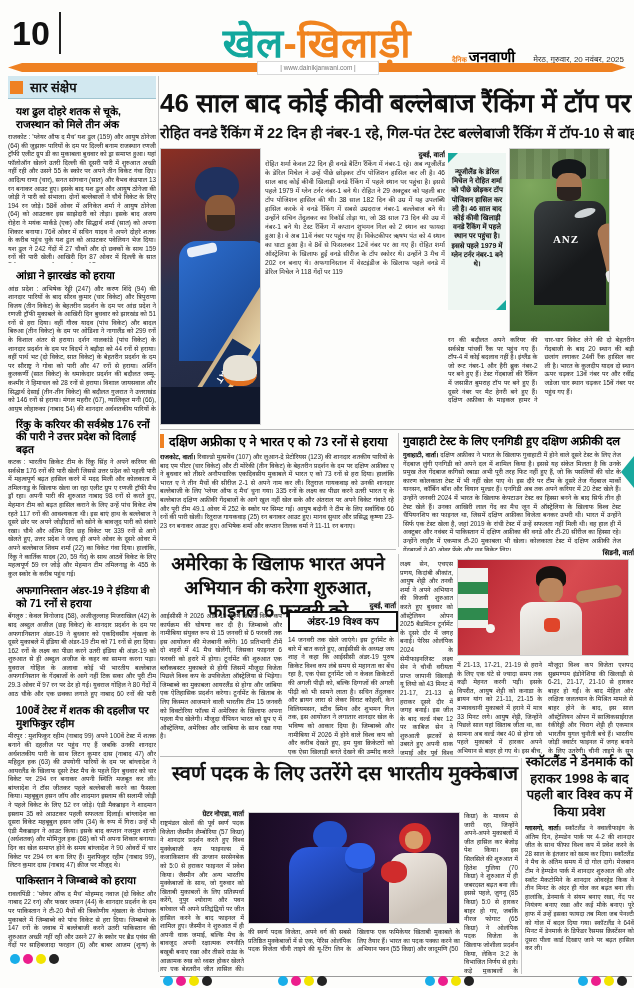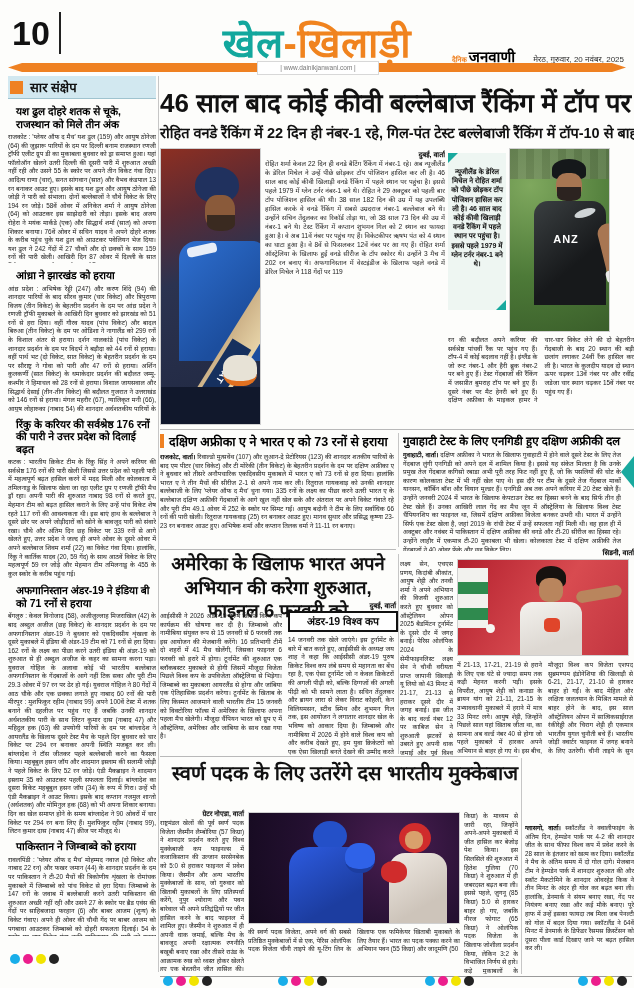--- a/index.html
+++ b/index.html
@@ -48,21 +48,21 @@
   .ro-helmet{position:absolute;left:34px;top:18px;width:44px;height:36px;border-radius:50% 50% 45% 45%;background:#20315e;}
   .ro-face{position:absolute;left:44px;top:46px;width:30px;height:34px;border-radius:40%;background:#8a5a3a;}
   .ro-beard{position:absolute;left:46px;top:66px;width:28px;height:16px;border-radius:0 0 45% 45%;background:#3a2a20;}
   .ro-jersey{position:absolute;left:18px;top:92px;width:86px;height:120px;border-radius:18px 12px 0 0;background:linear-gradient(135deg,#2e6fd0,#1c4e9e 70%);}
   .ro-stripe{position:absolute;left:26px;top:96px;width:30px;height:10px;background:#e8eef8;border-radius:4px;transform:rotate(-12deg);}
   .ro-bat{position:absolute;left:-6px;top:96px;width:30px;height:210px;background:linear-gradient(90deg,#cdb288,#e6d3a8);transform:rotate(32deg);transform-origin:bottom left;}
   .ro-ceat{position:absolute;left:4px;top:70px;width:22px;height:64px;background:#16305e;color:#fff;font-size:9px;font-weight:bold;
            writing-mode:vertical-rl;text-align:center;line-height:22px;letter-spacing:1px;}
   .ro-glove{position:absolute;left:62px;top:206px;width:34px;height:26px;border-radius:40%;background:#e7e2d6;border-bottom:5px solid #e07020;}
   .ro-dark{position:absolute;left:0;top:238px;width:101px;height:39px;background:#11182c;}
-  .ph-nz{left:509px;top:148px;width:101px;height:184px;background:radial-gradient(circle at 20% 20%,#7fa85e,#4d7a38 55%,#3a5e2a 100%);}
+  .ph-nz{left:509px;top:148px;width:101px;height:184px;background:radial-gradient(circle at 20% 20%,#7fa85e,#4d7a38 55%,#3a5e2a 100%);font-family:Liberation Serif, serif;}
   .nz-crowd{position:absolute;left:0;top:0;width:125px;height:30px;background:repeating-linear-gradient(90deg,#5e6a52 0 8px,#77856a 8px 16px);opacity:.5;}
   .nz-cap{position:absolute;left:42px;top:10px;width:34px;height:20px;border-radius:50% 50% 20% 20%;background:#15181a;}
   .nz-face{position:absolute;left:46px;top:24px;width:26px;height:26px;border-radius:40%;background:#a8765244;background:#a87652;}
   .nz-beard{position:absolute;left:47px;top:38px;width:24px;height:14px;border-radius:0 0 40% 40%;background:#2c2320;}
   .nz-jersey{position:absolute;left:24px;top:52px;width:72px;height:104px;border-radius:14px 14px 0 0;background:linear-gradient(140deg,#3a3f41,#17191b 60%);}
   .nz-fern{position:absolute;left:64px;top:60px;width:22px;height:8px;border-radius:50%;background:#cfd4d6;transform:rotate(-18deg);}
   .nz-anz{position:absolute;left:34px;top:84px;width:44px;height:16px;color:#fff;font-size:11px;font-weight:bold;letter-spacing:1px;text-align:center;}
   .nz-arm{position:absolute;left:92px;top:74px;width:20px;height:56px;border-radius:10px;background:#a87652;transform:rotate(-14deg);}
   .nz-band{position:absolute;left:96px;top:120px;width:22px;height:12px;background:#e9e9e9;border-radius:4px;transform:rotate(-14deg);}
   .ph-lak{left:457px;top:559px;width:172px;height:97px;background:linear-gradient(120deg,#b3202e,#d84b50 55%,#c23540 100%);}
@@ -136,20 +136,21 @@
     </div>
     <div class="sb-item">
       <h4>रिंकु के करियर की सर्वश्रेष्ठ 176 रनों की पारी ने उत्तर प्रदेश को दिलाई बढ़त</h4>
       <div class="bt sb-b3">कटक : भारतीय क्रिकेट टीम के रिंकु सिंह ने अपने करियर की सर्वश्रेष्ठ 176 रनों की पारी खेली जिससे उत्तर प्रदेश को पहली पारी में महत्वपूर्ण बढ़त हासिल करने में मदद मिली और कोलकाता में तमिलनाडु के खिलाफ खेला जा रहा एलीट ग्रुप ए रणजी ट्रॉफी मैच ड्रॉ रहा। अपनी पारी की शुरुआत नाबाद 98 रनों से करते हुए, मेहमान टीम को बढ़त हासिल कराने के लिए उन्हें पांच विकेट शेष रहते 117 रनों की आवश्यकता थी। इस बाएं हाथ के बल्लेबाज ने दूसरे छोर पर अपने जोड़ीदारों को खोने के बावजूद पारी को संवारे रखा। चौथे और अंतिम दिन छह विकेट पर 339 रनों से आगे खेलते हुए, उत्तर प्रदेश ने जल्द ही अपने ओवर के दूसरे ओवर में अपने बल्लेबाज शिवम शर्मा (22) का विकेट गंवा दिया। हालांकि, रिंकु ने कार्तिक यादव (20, 59 गेंद) के साथ आठवें विकेट के लिए महत्वपूर्ण 59 रन जोड़े और मेहमान टीम तमिलनाडु के 455 के कुल स्कोर के करीब पहुंच गई।</div>
     </div>
     <div class="sb-item">
       <h4>अफगानिस्तान अंडर-19 ने इंडिया बी को 71 रनों से हराया</h4>
       <div class="bt sb-b4">बेंगलुरु : केवल विनोजाद (58), अजीजुल्लाह मिजराखिल (42) के बाद अब्दुल अजीज (छह विकेट) के शानदार प्रदर्शन के दम पर अफगानिस्तान अंडर-19 ने बुधवार को एकदिवसीय शृंखला के दूसरे मुकाबले में इंडिया बी अंडर-19 टीम को 71 रनों से हरा दिया। 162 रनों के लक्ष्य का पीछा करने उतरी इंडिया बी अंडर-19 को शुरुआत से ही अब्दुल अजीज के कहर का सामना करना पड़ा। युवराज गोहिल के अलावा कोई भी भारतीय बल्लेबाज अफगानिस्तान के गेंदबाजों के आगे नहीं टिक सका और पूरी टीम 29.3 ओवर में 97 रन पर ढेर हो गई। युवराज गोहिल ने 80 गेंदों में आठ चौके और एक छक्का लगाते हुए नाबाद 60 रनों की पारी खेली। अफगानिस्तान अंडर-19 की ओर से अब्दुल अजीज ने छह विकेट लिये। सालमान खान और वाहिदुल्लाह जादरान को दो-दो विकेट मिले।</div>
     </div>
     <div class="sb-item">
+      <h4>100वें टेस्ट में शतक की दहलीज पर मुशफिकुर रहीम</h4>
       <div class="bt sb-b5">मीरपुर : मुशफिकुर रहीम (नाबाद 99) अपने 100वें टेस्ट में शतक बनाने की दहलीज पर पहुंच गए हैं जबकि उनकी शानदार अर्धशतकीय पारी के साथ लिटन कुमार दास (नाबाद 47) और महिदुल हक (63) की उपयोगी पारियों के दम पर बांग्लादेश ने आयरलैंड के खिलाफ दूसरे टेस्ट मैच के पहले दिन बुधवार को चार विकेट पर 294 रन बनाकर अपनी स्थिति मजबूत कर ली। बांग्लादेश ने टॉस जीतकर पहले बल्लेबाजी करने का फैसला किया। महबूबुल हसन जॉय और शादमान इस्लाम की सलामी जोड़ी ने पहले विकेट के लिए 52 रन जोड़े। एंडी मैकब्राइन ने शादमान इस्लाम 35 को आउटकर पहली सफलता दिलाई। बांग्लादेश का दूसरा विकेट महबूबुल हसन जॉय (34) के रूप में गिरा। उन्हें भी एंडी मैकब्राइन ने आउट किया। इसके बाद कप्तान नजमुल शान्तो (अर्धशतक) और मोमिनुल हक (68) को भी अपना शिकार बनाया। दिन का खेल समाप्त होने के समय बांग्लादेश ने 90 ओवरों में चार विकेट पर 294 रन बना लिए हैं। मुशफिकुर रहीम (नाबाद 99), लिटन कुमार दास (नाबाद 47) क्रीज पर मौजूद थे।</div>
     </div>
     <div class="sb-item">
       <h4>पाकिस्तान ने जिम्बाब्वे को हराया</h4>
       <div class="bt sb-b6">रावलपिंडी : 'प्लेयर ऑफ द मैच' मोहम्मद नवाज (दो विकेट और नाबाद 22 रन) और फखर जमान (44) के शानदार प्रदर्शन के दम पर पाकिस्तान ने टी-20 मैचों की त्रिकोणीय शृंखला के रोमांचक मुकाबले में जिम्बाब्वे को पांच विकेट से हरा दिया। जिम्बाब्वे के 147 रनों के जवाब में बल्लेबाजी करने उतरी पाकिस्तान की शुरुआत अच्छी नहीं रही और उसने 27 के स्कोर पर ब्रैड एवंस की गेंदों पर साहिबजादा फरहान (6) और बाबर आजम (शून्य) के विकेट गंवाए। अपने ही ओवर की चौथी गेंद पर बाबर आजम को पगबाधा आउटकर जिम्बाब्वे को दोहरी सफलता दिलाई। 54 के स्कोर पर चार विकेट गंवा चुकी पाकिस्तान की पारी को फखर जमान और उस्मान खान की जोड़ी ने संभाला। दोनों बल्लेबाजों के बीच पांचवें विकेट के लिए 61 रनों की महत्वपूर्ण साझेदारी हुई।</div>
     </div>
   </div>
   <div class="abs" style="left:10px;top:949px;">
     <span class="dot c-c"></span><span class="dot c-m"></span><span class="dot c-y"></span><span class="dot c-k"></span>
   </div>
@@ -239,20 +240,21 @@
     <div class="bx-blglove"></div>
     <div class="bx-rdhead"></div>
     <div class="bx-rdface"></div>
     <div class="bx-rdbody"></div>
     <div class="bx-rdglove"></div>
   </div>
   <div class="abs bt box-c23">की स्वर्ण पदक विजेता, अपने वर्ग की सबसे प्रतिष्ठित मुक्केबाजों में से एक, पेरिस ओलंपिक पदक विजेता चीनी ताइपे की यू-टिंग लिन के खिलाफ एक फमिकेयर खिताबी मुकाबले के लिए तैयार हैं। भारत का पदक पक्का करने का अभियान पवन (55 किग्रा) और जादूमणि (50</div>
   <div class="abs bt box-c4">किग्रा) के माध्यम से जारी रहा, जिन्होंने अपने-अपने मुकाबलों में जीत हासिल कर बेजोड़ पेश किया। इस सिलसिले की शुरुआत में हितेश गुलिया (70 किग्रा) ने शुरुआत में ही जबरदस्त बढ़त बना ली। इससे पहले, जुगनू (85 किग्रा) 5:0 से हारकर बाहर हो गए, जबकि नीरज फोगाट (65 किग्रा) ने ओलंपिक पदक विजेता के खिलाफ जोशीला प्रदर्शन किया, लेकिन 3:2 के विभाजित निर्णय से हारे। कड़े मुकाबलों के परिणामों के बाद, गुरुवार को फाइनल में पांच भारतीय मुक्केबाजों के भाग लेने की पुष्टि हो गई है। प्रीति (54 किग्रा) का मुकाबला इटली की सिरिन कैराबी से होगा, जो 2023 विश्व चैंपियनशिप की रजत पदक विजेता और 2025 विश्व कप कांस्य पदक विजेता हैं, जबकि मीनाक्षी (48 किग्रा) का सामना फोरजिलोंव खान से होगा।</div>
   <div class="abs vline" style="left:521px;top:758px;height:216px;"></div>
 
+  <div class="abs sco-h">स्कॉटलैंड ने डेनमार्क को हराकर 1998 के बाद पहली बार विश्व कप में किया प्रवेश</div>
   <div class="abs bt sco-b"><span class="dl">ग्लासगो, वार्ता।</span> <span>स्कॉटलैंड ने क्वालीफाइंग के अंतिम दिन, हेम्पडेन पार्क पर 4-2 की शानदार जीत के साथ फीफा विश्व कप में प्रवेश करने के 28 साल के इंतजार को खत्म कर दिया। स्कॉटलैंड ने मैच के अंतिम समय में दो गोल दागे। मेजबान टीम ने हेम्पडेन पार्क में शानदार शुरुआत की और स्कॉट मैकटोमिने के शानदार ओवरहेड किक ने तीन मिनट के अंदर ही गोल कर बढ़त बना ली। हालांकि, डेनमार्क ने संयम बनाए रखा, गेंद पर नियंत्रण बनाए रखा और कई मौके बनाए। पूरे हाफ में उन्हें इसका फायदा तब मिला जब पेनल्टी को गोल में बदल दिया गया। स्कॉटलैंड ने 64वें मिनट में डेनमार्क के डिफेंडर रैसमस क्रिस्टेंसन को दूसरा पीला कार्ड दिखाए जाने पर बढ़त हासिल कर ली।</span></div>
 
   <div class="abs dots-line"></div>
   <div class="abs" style="left:163px;top:971px;"><span class="dot c-c"></span><span class="dot c-m"></span><span class="dot c-y"></span><span class="dot c-k"></span></div>
   <div class="abs" style="left:278px;top:971px;"><span class="dot c-c"></span><span class="dot c-m"></span><span class="dot c-y"></span><span class="dot c-k"></span></div>
   <div class="abs" style="left:425px;top:971px;"><span class="dot c-c"></span><span class="dot c-m"></span><span class="dot c-y"></span><span class="dot c-k"></span></div>
   <div class="abs" style="left:578px;top:971px;"><span class="dot c-c"></span><span class="dot c-m"></span><span class="dot c-y"></span><span class="dot c-k"></span></div>
 
 </div>
 

